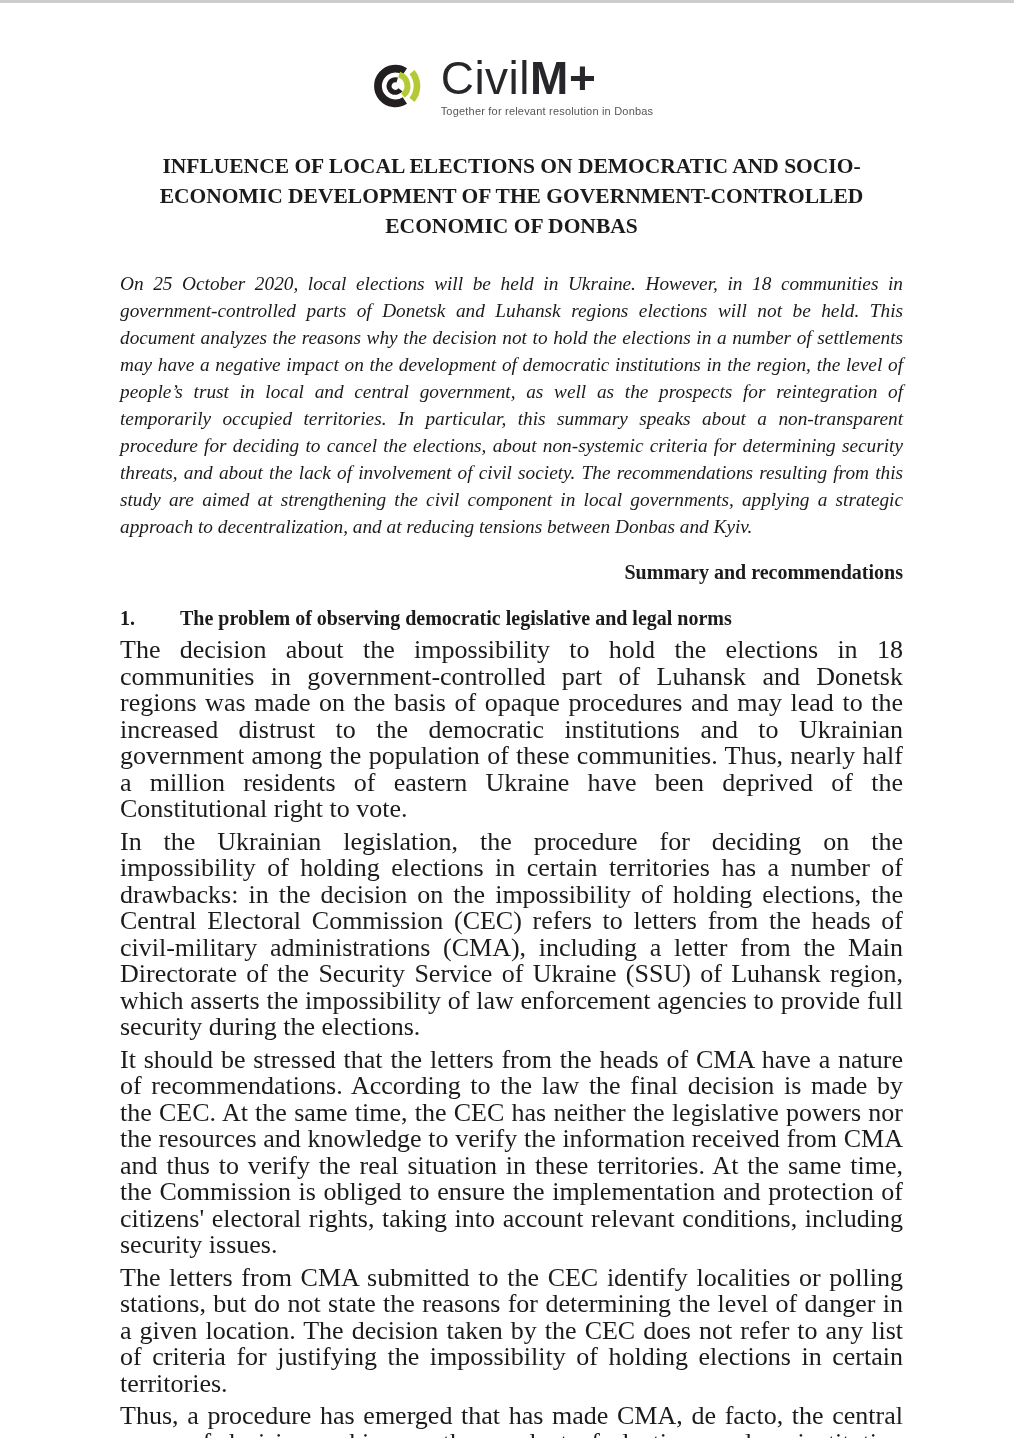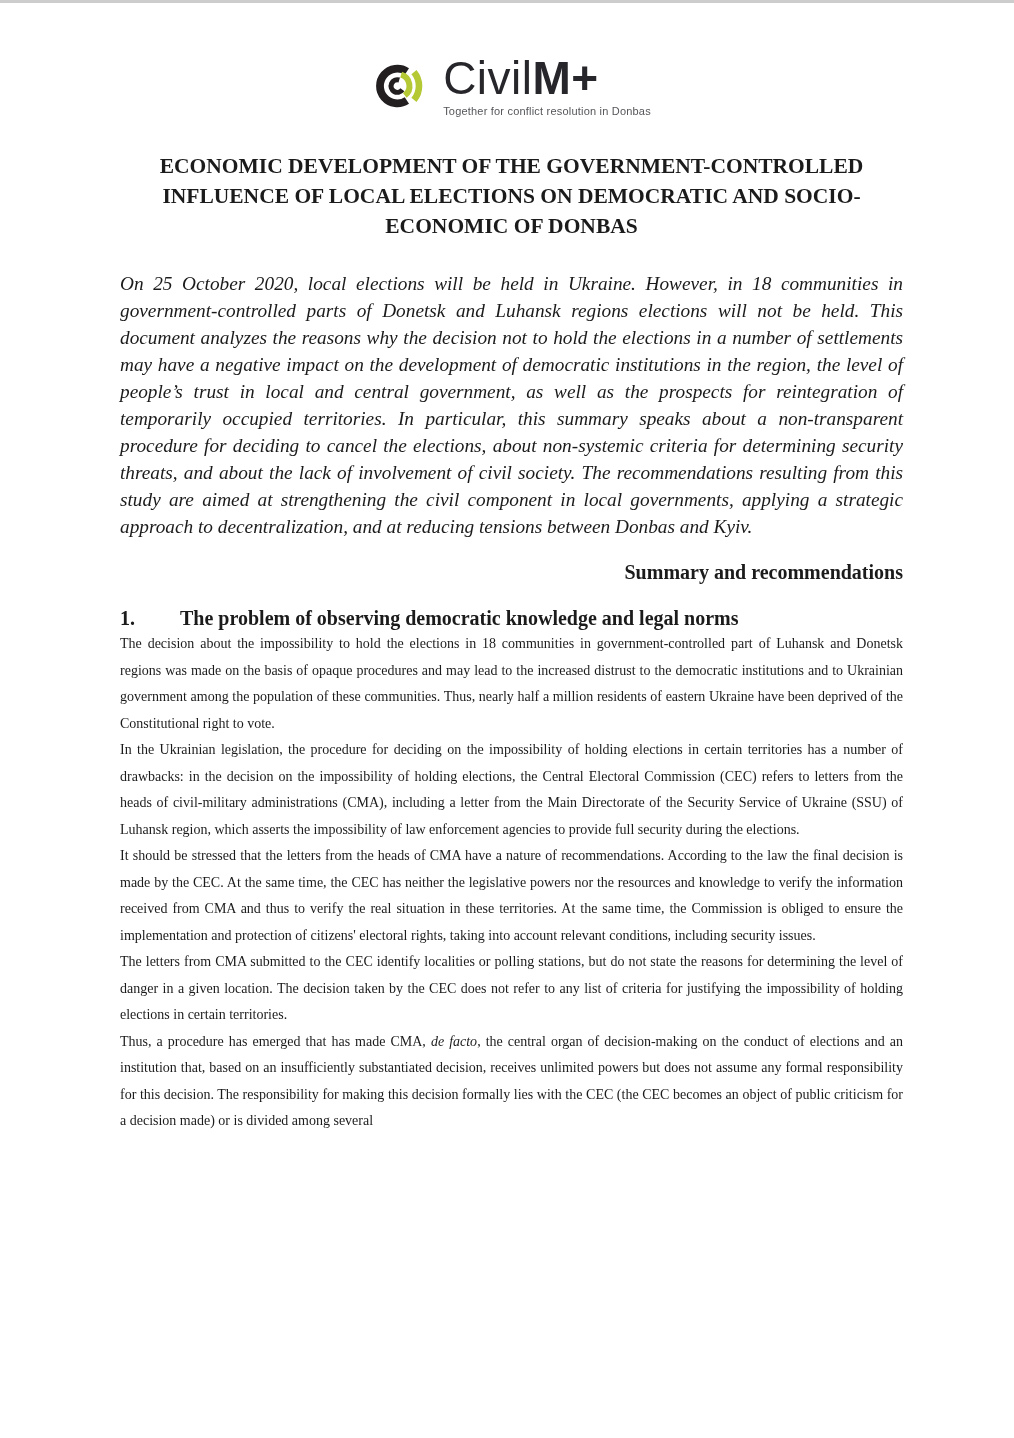--- a/index.html
+++ b/index.html
@@ -60,26 +60,26 @@
   }
   .subsection {
     margin-top: 20px;
     display: flex;
     font-weight: bold;
     font-size: 20px;
     line-height: 26px;
   }
   .subsection-number { width: 60px; flex: 0 0 auto; }
   .para {
-    margin-top: 0;
-    font-size: 14px;
+    margin-top: 6px;
+    font-size: 26px;
     line-height: 26.5px;
     text-align: justify;
   }
-  .italic { font-style: italic; }
+  .italic { }
 </style>
 </head>
 <body>
 
 <div class="content">
 
   <div class="logo-row">
     <svg class="logo-mark" viewBox="0 0 96 100" xmlns="http://www.w3.org/2000/svg" aria-hidden="true">
 
       <path d="M 57.8 74.3 A 29 29 0 1 1 57.8 25.7" fill="none" stroke="#231f20" stroke-width="13"></path>
@@ -89,37 +89,37 @@
       </g>
 
       <g transform="rotate(-10 42 50)">
         <path d="M 51.4 32.3 A 20 20 0 0 1 51.4 67.7" fill="none" stroke="#b5c934" stroke-width="10"></path>
       </g>
 
       <path d="M 69.6 26.9 A 36 36 0 0 1 69.6 73.1" fill="none" stroke="#b5c934" stroke-width="11"></path>
     </svg>
     <div class="logo-textblock">
       <div class="logo-name"><span class="brand-regular">Civil</span><span class="brand-bold">M+</span></div>
-      <div class="logo-tagline">Together for conflict resolution in Donbas</div>
+      <div class="logo-tagline">Together for relevant resolution in Donbas</div>
     </div>
   </div>
 
   <div class="doc-title">
+    <div>INFLUENCE OF LOCAL ELECTIONS ON DEMOCRATIC AND SOCIO-</div>
     <div>ECONOMIC DEVELOPMENT OF THE GOVERNMENT-CONTROLLED</div>
-    <div>INFLUENCE OF LOCAL ELECTIONS ON DEMOCRATIC AND SOCIO-</div>
     <div>ECONOMIC OF DONBAS</div>
   </div>
 
   <p class="intro">On 25 October 2020, local elections will be held in Ukraine. However, in 18 communities in government-controlled parts of Donetsk and Luhansk regions elections will not be held. This document analyzes the reasons why the decision not to hold the elections in a number of settlements may have a negative impact on the development of democratic institutions in the region, the level of people’s trust in local and central government, as well as the prospects for reintegration of temporarily occupied territories. In particular, this summary speaks about a non-transparent procedure for deciding to cancel the elections, about non-systemic criteria for determining security threats, and about the lack of involvement of civil society. The recommendations resulting from this study are aimed at strengthening the civil component in local governments, applying a strategic approach to decentralization, and at reducing tensions between Donbas and Kyiv.</p>
 
   <div class="section-heading">Summary and recommendations</div>
 
   <div class="subsection">
     <span class="subsection-number">1.</span>
-    <span class="subsection-title">The problem of observing democratic knowledge and legal norms</span>
+    <span class="subsection-title">The problem of observing democratic legislative and legal norms</span>
   </div>
 
   <p class="para"><span>The decision about the impossibility to hold the elections in 18 communities in government-controlled part of Luhansk and Donetsk regions was made on the basis of opaque procedures and may lead to the increased distrust to the democratic institutions and to Ukrainian government among the population of these communities. Thus, nearly half a million residents of eastern Ukraine have been deprived of the Constitutional right to vote.</span></p>
 
   <p class="para"><span>In the Ukrainian legislation, the procedure for deciding on the impossibility of holding elections in certain territories has a number of drawbacks: in the decision on the impossibility of holding elections, the Central Electoral Commission (CEC) refers to letters from the heads of civil-military administrations (CMA), including a letter from the Main Directorate of the Security Service of Ukraine (SSU) of Luhansk region, which asserts the impossibility of law enforcement agencies to provide full security during the elections.</span></p>
 
   <p class="para"><span>It should be stressed that the letters from the heads of CMA have a nature of recommendations. According to the law the final decision is made by the CEC. At the same time, the CEC has neither the legislative powers nor the resources and knowledge to verify the information received from CMA and thus to verify the real situation in these territories. At the same time, the Commission is obliged to ensure the implementation and protection of citizens' electoral rights, taking into account relevant conditions, including security issues.</span></p>
 
   <p class="para"><span>The letters from CMA submitted to the CEC identify localities or polling stations, but do not state the reasons for determining the level of danger in a given location. The decision taken by the CEC does not refer to any list of criteria for justifying the impossibility of holding elections in certain territories.</span></p>
 

